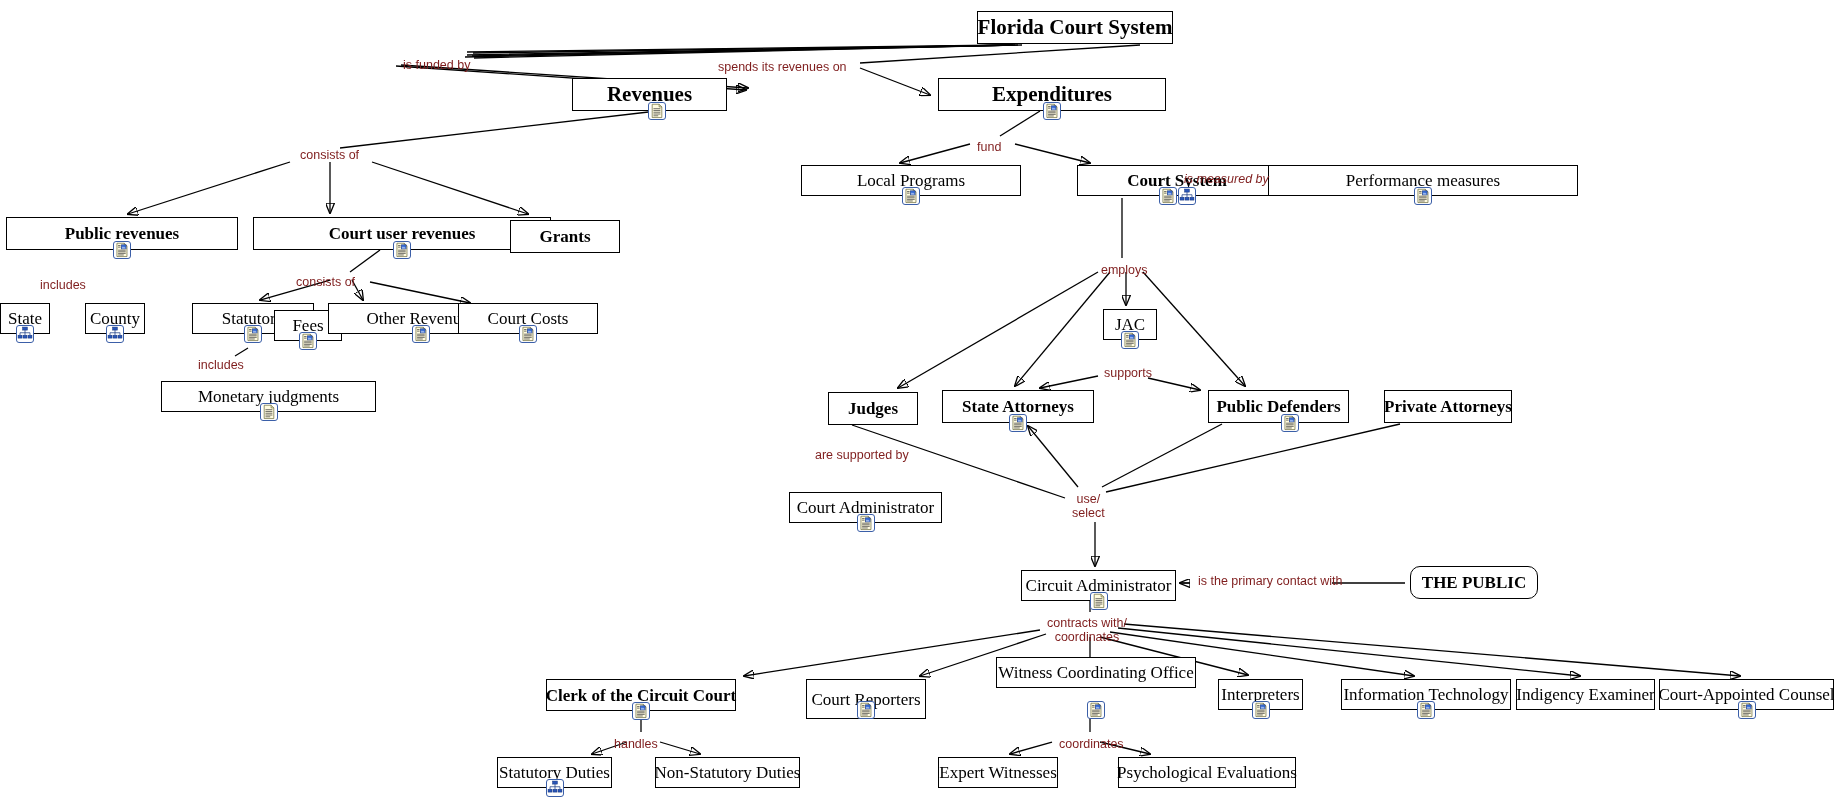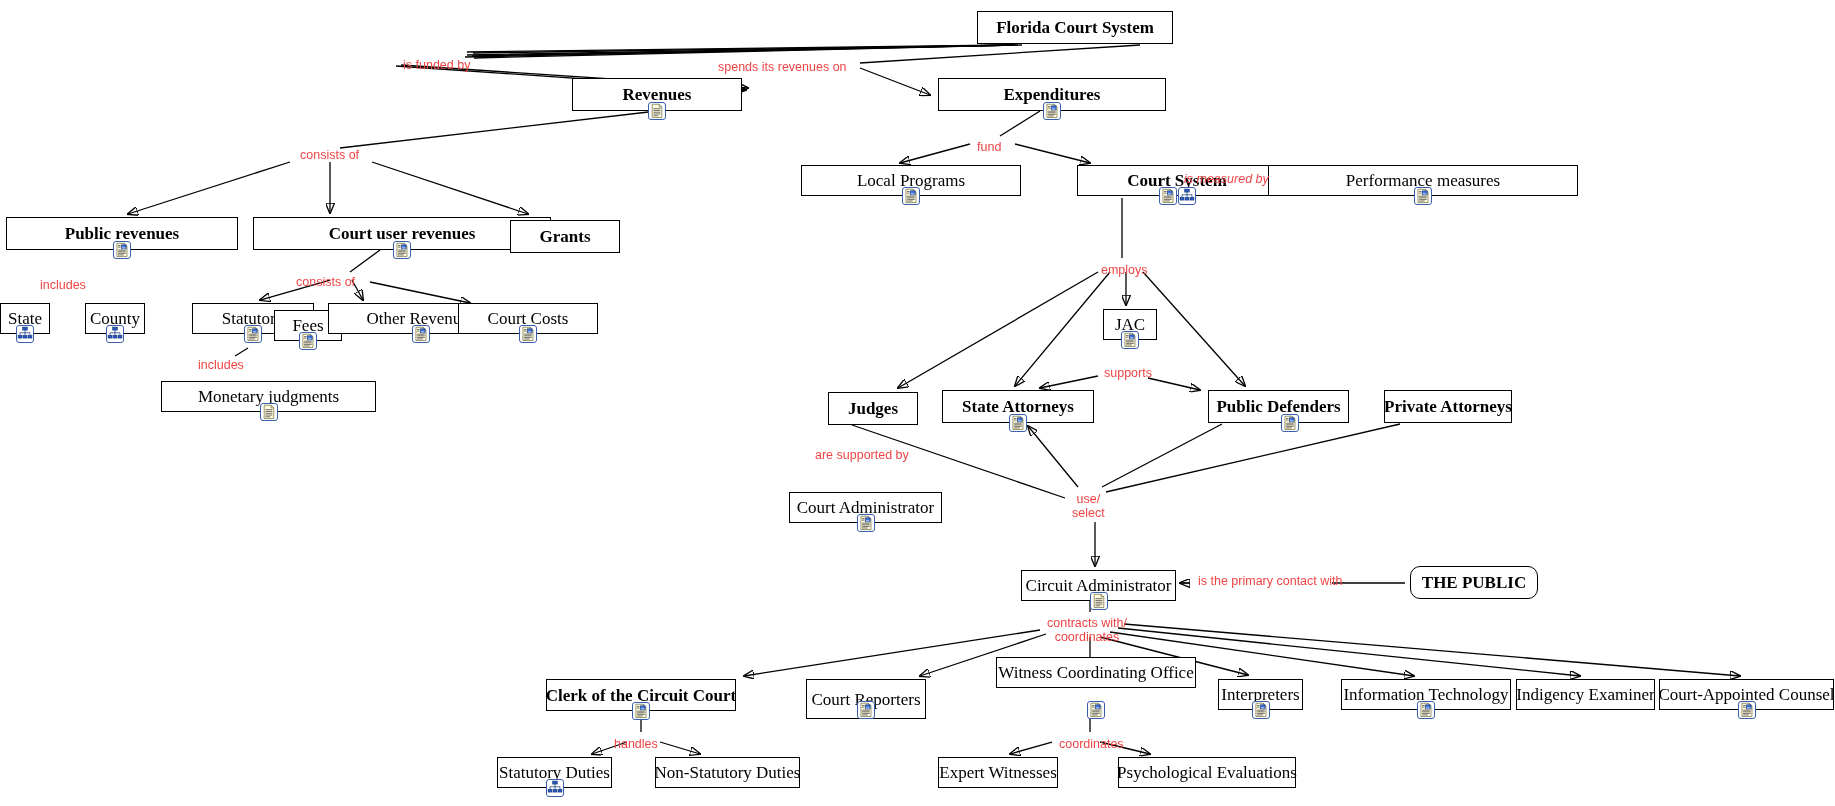--- a/index.html
+++ b/index.html
@@ -22,28 +22,28 @@
     background:#ffffff;
     display:flex;align-items:center;justify-content:center;
     white-space:nowrap;
     font-family:"Liberation Serif", serif;
     font-size:17px;
     line-height:1;
     color:#000;
     padding:2px 6px;
   }
   .node.bold{font-weight:bold;}
-  .node.big{font-size:17px;}
+  .node.big{font-size:21px;}
 
   
   .phrase{
     position:absolute;
     font-family:"Liberation Sans", sans-serif;
     font-size:12.5px;
-    color:#ef4444;
+    color:#7f1d1d;
     white-space:nowrap;
     line-height:1.15;
     background:transparent;
   }
   .phrase.two{text-align:center;}
 
   
   .icon-tray{
     position:absolute;
     display:flex;
@@ -169,21 +169,21 @@
 
     <line x1="1052" y1="742" x2="1010" y2="754" marker-end="url(#ah)"></line>
 
     <line x1="1100" y1="742" x2="1150" y2="754" marker-end="url(#ah)"></line>
   </svg>
 
   <div id="nodes-root">
       <div class="node bold big" style="left: 977px; top: 11px; width: 196px; height: 33px;">
         <span>Florida Court System</span>
       </div>
-      <div class="node bold big" style="left: 572px; top: 78px; width: 170px; height: 33px;">
+      <div class="node bold big" style="left: 572px; top: 78px; width: 155px; height: 33px;">
         <span>Revenues</span>
       </div>
       <div class="icon-tray" style="left: 648px; top: 102px;">
         <span class="ricon">
           <svg viewBox="0 0 18 18">
             <path d="M3.6 1.4 H11.4 L14.4 4.4 V16.4 H3.6 Z" fill="#fffbe0" stroke="#6b6b3a" stroke-width="0.8"></path>
             <path d="M11.4 1.4 V4.4 H14.4" fill="none" stroke="#6b6b3a" stroke-width="0.8"></path>
             <g stroke="#2b2b2b" stroke-width="0.75">
               <line x1="5.0" y1="6.4" x2="12.8" y2="6.4"></line>
               <line x1="5.0" y1="8.4" x2="12.8" y2="8.4"></line>

